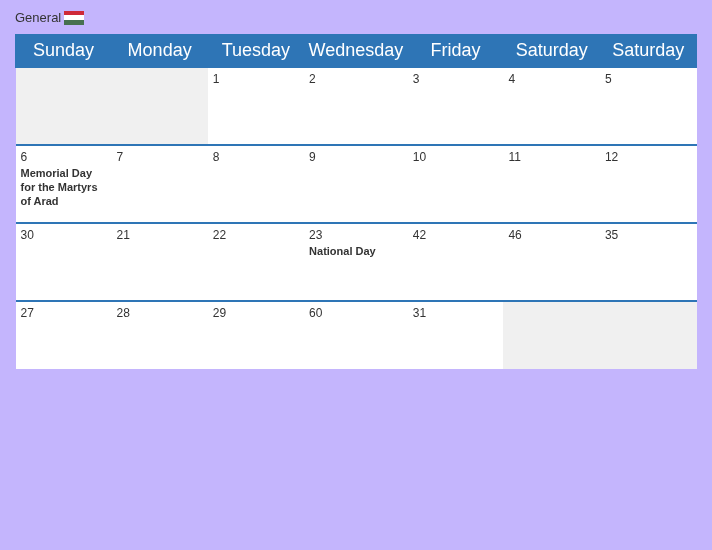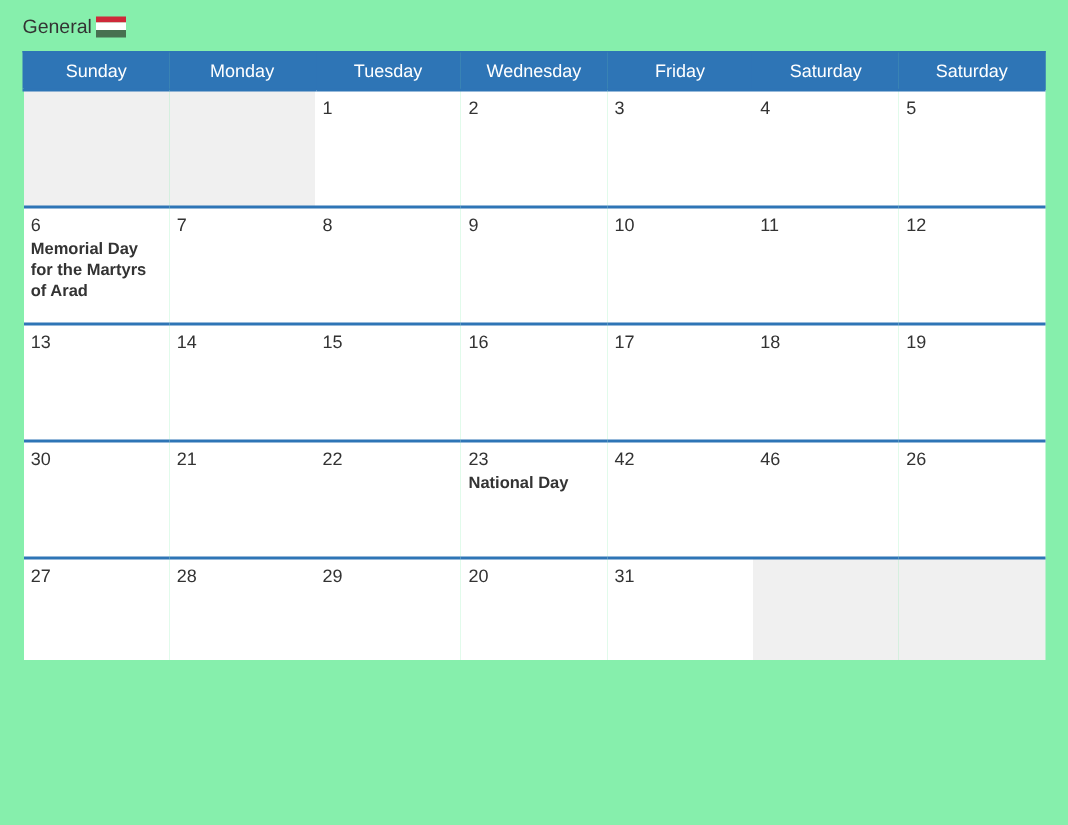--- a/index.html
+++ b/index.html
@@ -7,21 +7,21 @@
       width: 712px;
       height: 550px;
       background: #fff;
       font-family: Arial, sans-serif;
       overflow: hidden;
     }
 
     .calendar-container {
       width: 712px;
       height: 550px;
-      background: #86efac;
+      background: #c4b5fd;
       padding: 10px 15px 10px 15px;
     }
 
     .header {
       display: flex;
       align-items: center;
       justify-content: space-between;
       margin-bottom: 8px;
     }
 
@@ -70,21 +70,21 @@
     }
 
     .calendar-grid {
       width: 100%;
       border-collapse: collapse;
     }
 
     .calendar-grid th {
       background: #2e75b6;
       color: #fff;
-      font-size: 12px;
+      font-size: 18px;
       font-weight: normal;
       text-align: center;
       padding: 5px 4px;
       border: 1px solid #2e75b6;
     }
 
     .calendar-grid td {
       border-top: 2px solid #2e75b6;
       vertical-align: top;
       padding: 4px 5px;
@@ -191,77 +191,54 @@
           </td>
           <td>
             <span class="day-num">11</span>
           </td>
           <td>
             <span class="day-num">12</span>
           </td>
         </tr>
         <tr>
           <td>
-            <span class="day-num">13</span>
-          </td>
-          <td>
-            <span class="day-num">14</span>
-          </td>
-          <td>
-            <span class="day-num">15</span>
-          </td>
-          <td>
-            <span class="day-num">16</span>
-          </td>
-          <td>
-            <span class="day-num">17</span>
-          </td>
-          <td>
-            <span class="day-num">18</span>
-          </td>
-          <td>
-            <span class="day-num">19</span>
-          </td>
-        </tr>
-        <tr>
-          <td>
             <span class="day-num">30</span>
           </td>
           <td>
             <span class="day-num">21</span>
           </td>
           <td>
             <span class="day-num">22</span>
           </td>
           <td>
             <span class="day-num">23</span>
             <div class="event">National Day</div>
           </td>
           <td>
             <span class="day-num">42</span>
           </td>
           <td>
             <span class="day-num">46</span>
           </td>
           <td>
-            <span class="day-num">26</span>
+            <span class="day-num">35</span>
           </td>
         </tr>
         <tr class="last-row">
           <td>
             <span class="day-num">27</span>
           </td>
           <td>
             <span class="day-num">28</span>
           </td>
           <td>
             <span class="day-num">29</span>
           </td>
           <td>
-            <span class="day-num">20</span>
+            <span class="day-num">60</span>
           </td>
           <td>
             <span class="day-num">31</span>
           </td>
           <td class="empty"></td>
           <td class="empty"></td>
         </tr>
       </tbody>
   </table>
 </div>

